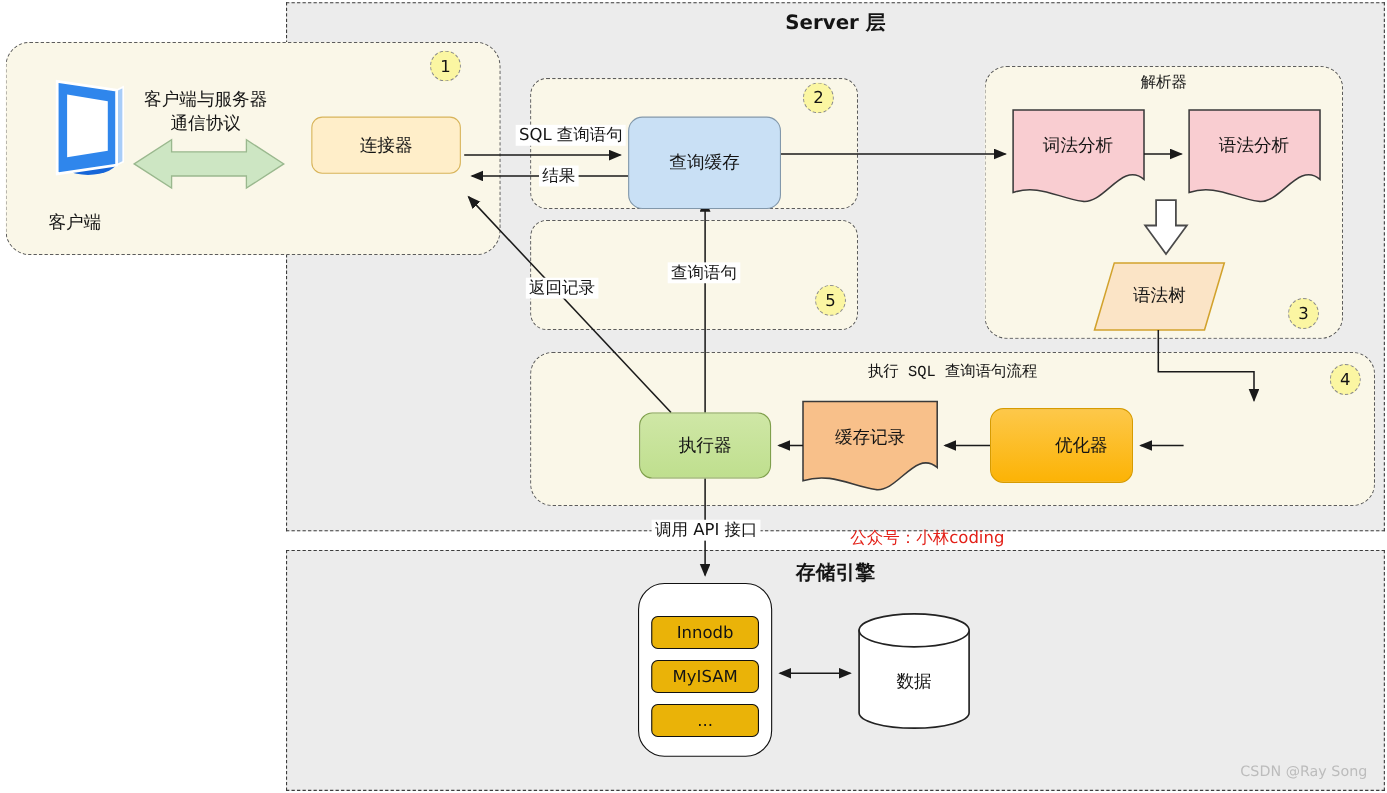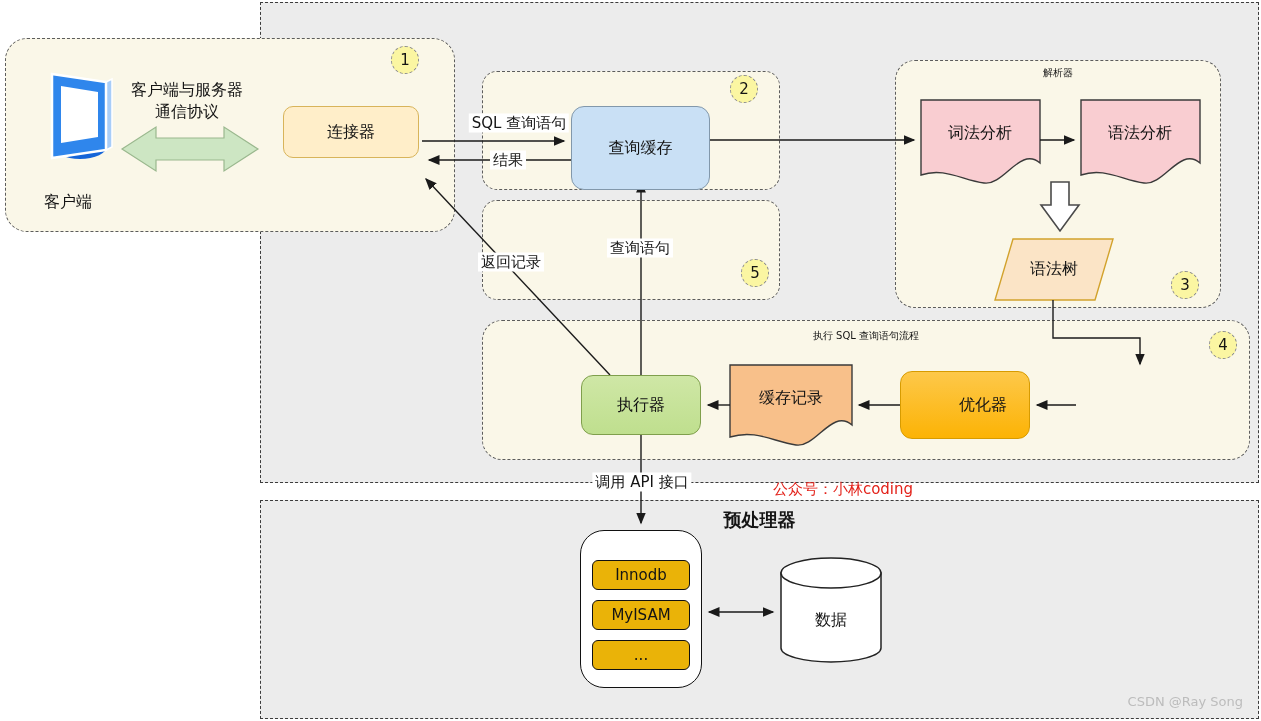--- a/index.html
+++ b/index.html
@@ -14,21 +14,21 @@
   #server-title{left:260px;top:8px;}
   #storage-title{left:260px;top:508px;}
 
   
   .panel{position:absolute;background:var(--panel-bg);border:1px dashed #5c5c5c;box-sizing:border-box;border-radius:18px;}
   #panel-client{left:5px;top:38px;width:450px;height:194px;border-radius:22px;}
   #panel-cache{left:482px;top:71px;width:298px;height:119px;border-radius:15px;}
   #panel-cache-record{left:482px;top:200px;width:298px;height:100px;border-radius:15px;}
   #panel-parser{left:895px;top:60px;width:326px;height:248px;border-radius:20px;}
   #panel-exec{left:482px;top:320px;width:768px;height:140px;border-radius:20px;}
-  .panel-title{position:absolute;font-size:10px;white-space:nowrap;transform:translateX(-50%);}
+  .panel-title{position:absolute;font-size:14px;white-space:nowrap;transform:translateX(-50%);font-family:Liberation Mono, monospace;}
   #parser-title{left:1058px;top:66px;}
   #exec-title{left:866px;top:329px;}
 
   svg#wires{position:absolute;left:0;top:0;z-index:3;}
 
   
   .node{position:absolute;display:flex;align-items:center;justify-content:center;font-size:16px;box-sizing:border-box;z-index:4;white-space:nowrap;}
   #node-connector{left:283px;top:106px;width:136px;height:52px;background:var(--connector-fill);border:1px solid var(--connector-border);border-radius:10px;}
   #node-query-cache{left:571px;top:106px;width:139px;height:84px;background:var(--cache-fill);border:1px solid var(--cache-border);border-radius:13px;}
   #node-executor{left:581px;top:375px;width:120px;height:60px;background:linear-gradient(180deg,var(--executor-top),var(--executor-bottom));border:1px solid var(--executor-border);border-radius:12px;}
@@ -56,21 +56,22 @@
   #note-red{position:absolute;left:843px;top:480px;transform:translateX(-50%);color:var(--red-note);font-size:15px;white-space:nowrap;z-index:6;}
   #watermark{position:absolute;right:18px;top:694px;color:var(--watermark);font-size:13px;z-index:6;}
 </style>
 </head>
 <body>
 
 <div id="stage">
 
   <div class="container" id="server-container"></div>
   <div class="container" id="storage-container"></div>
-  <div class="container-title" id="storage-title">预处理器</div>
+  <div class="container-title" id="server-title">Server 层</div>
+  <div class="container-title" id="storage-title">存储引擎</div>
 
   <div class="panel" id="panel-client"></div>
   <div class="panel" id="panel-cache"></div>
   <div class="panel" id="panel-cache-record"></div>
   <div class="panel" id="panel-parser"></div>
   <div class="panel" id="panel-exec"></div>
   <div class="panel-title" id="parser-title">解析器</div>
   <div class="panel-title" id="exec-title">执行 SQL 查询语句流程</div>
 
   <svg id="wires" width="1261" height="721" viewBox="0 0 1261 721">

